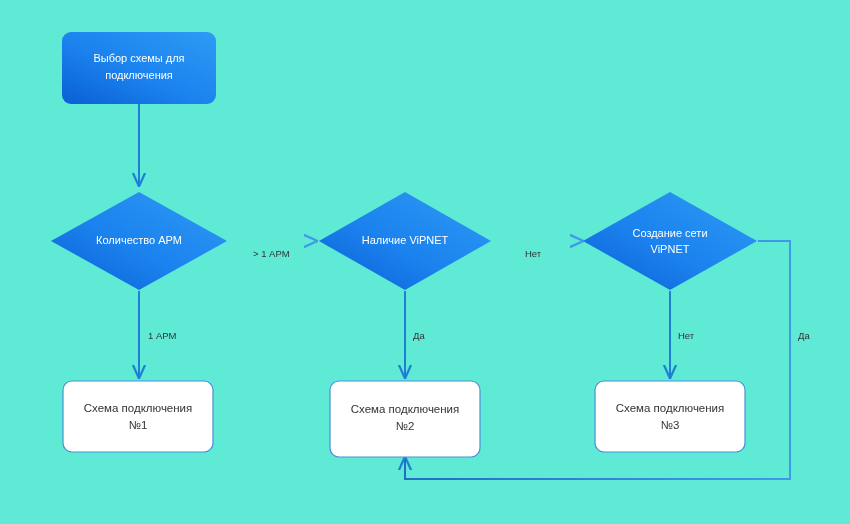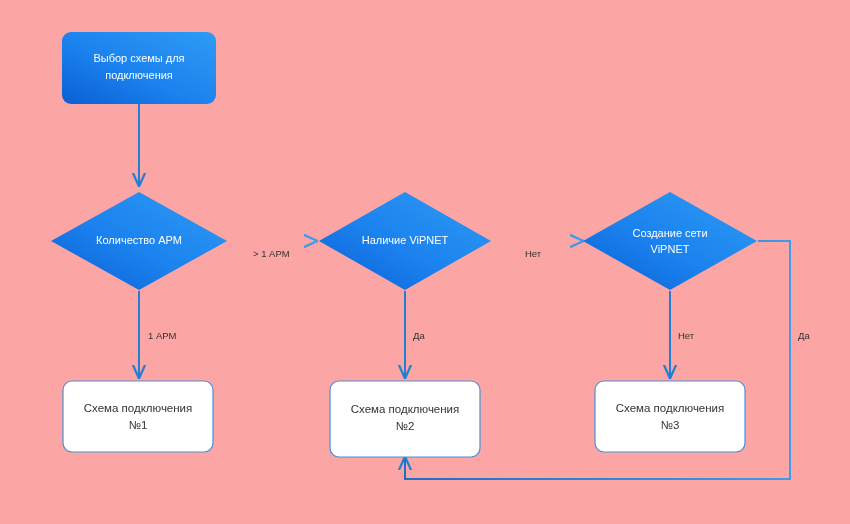--- a/index.html
+++ b/index.html
@@ -10,21 +10,21 @@
   body {
     width: 850px;
     height: 524px;
     overflow: hidden;
     font-family: "Liberation Sans", "DejaVu Sans", sans-serif;
   }
   #diagram-root {
     position: relative;
     width: 850px;
     height: 524px;
-    background: #fca5a5;
+    background: #5eead4;
   }
   svg.flow-canvas {
     position: absolute;
     top: 0;
     left: 0;
     width: 850px;
     height: 524px;
     display: block;
   }
   .node-label {

